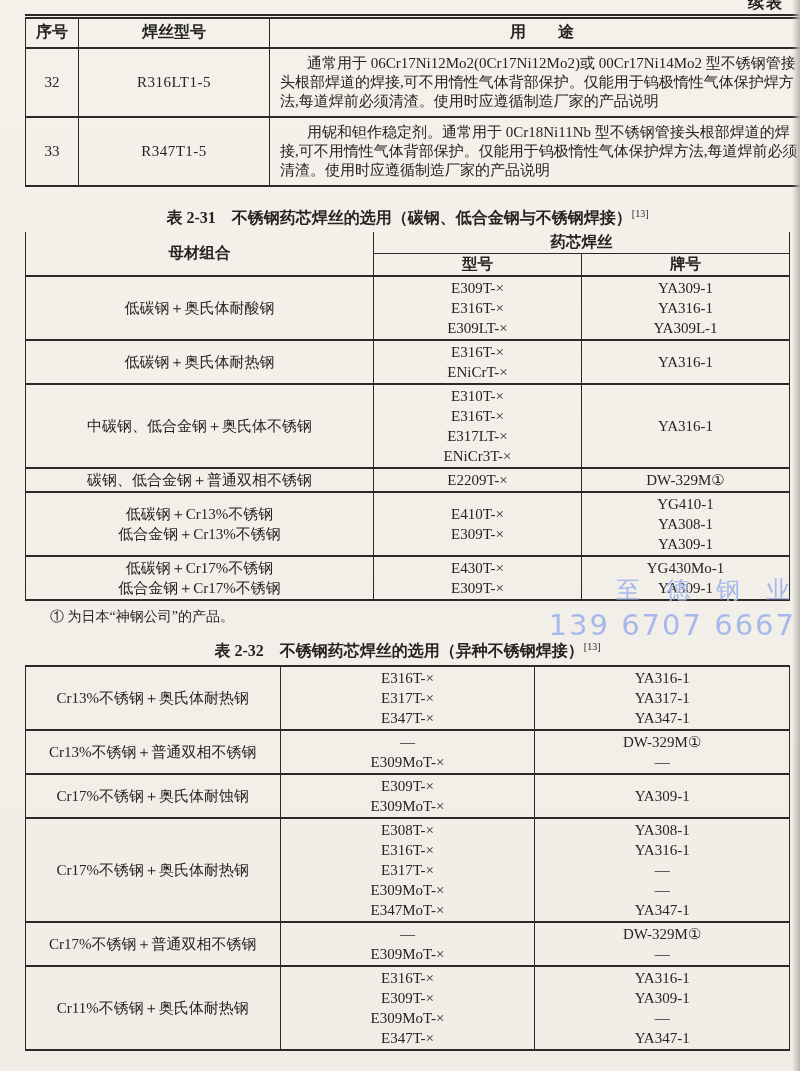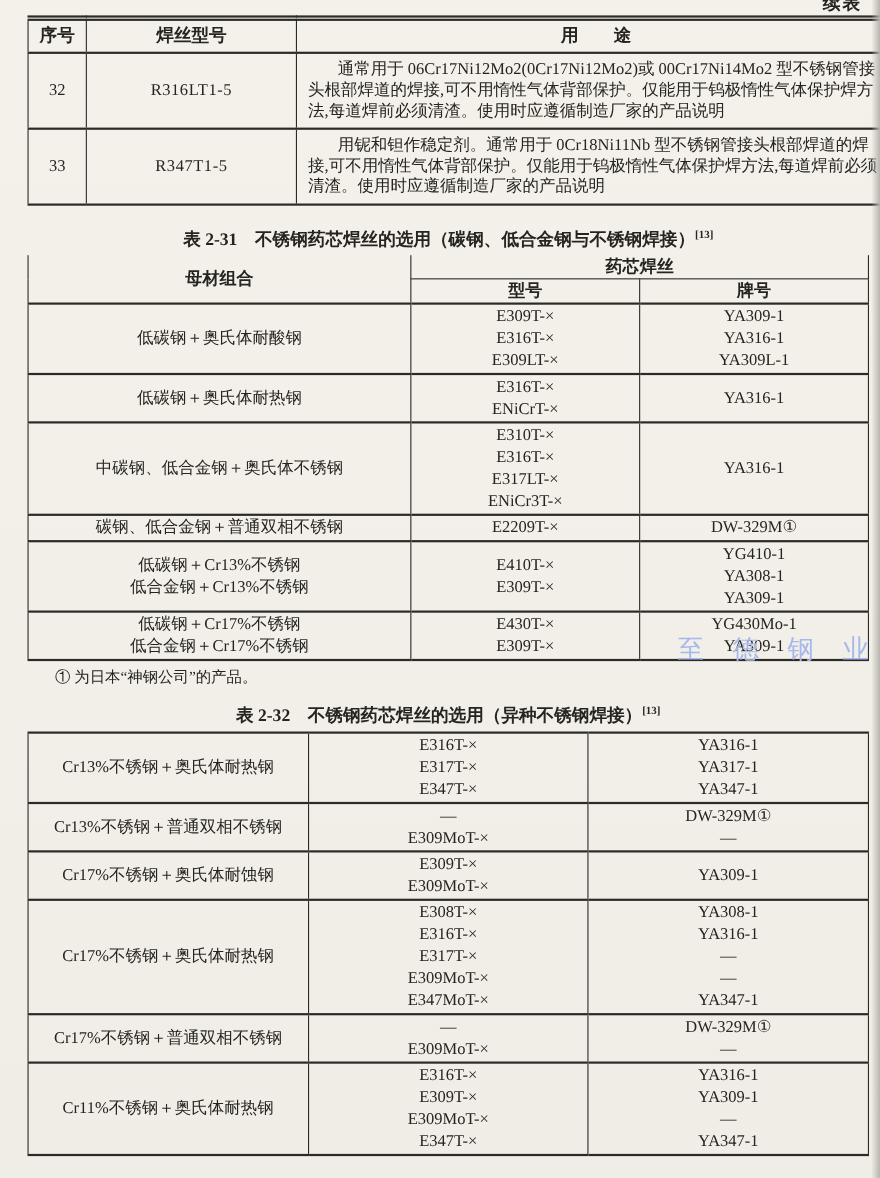--- a/index.html
+++ b/index.html
@@ -41,21 +41,21 @@
     text-align: left; padding: 5px 12px 5px 10px;
     font-size: 14px; line-height: 19px; text-indent: 1.8em;
   }
   .model-cell { font-size: 15px; letter-spacing: .5px; }
 
   
   .caption {
     width: 765px; margin-left: 25px; text-align: center;
     font-size: 16px; font-weight: bold; line-height: 22px;
   }
-  .caption sup { font-weight: bold; font-size: 10px; }
+  .caption sup { font-weight: normal; font-size: 10px; }
   .cap31 { margin-top: 16px; }
   .cap32 { margin-top: 9px; }
 
   
   .sel-table { margin: 3px 10px 0 25px; width: 765px; }
   .sel-table th { font-size: 15.5px; font-weight: bold; }
   .sel-table td {
     font-size: 15px; line-height: 20px; padding: 1px 4px;
     white-space: pre-line;
   }
@@ -171,20 +171,21 @@
       <td>YG430Mo-1
 YA309-1</td>
     </tr>
   </tbody>
     </table>
 
   <div class="footnote fn1">① 为日本“神钢公司”的产品。</div>
 
   <div class="watermark">
     <div class="wm-line1">至德钢业</div>
+    <div class="wm-line2">139 6707 6667</div>
   </div>
 
   <div class="caption cap32">
     <span>表 2-32　不锈钢药芯焊丝的选用（异种不锈钢焊接）</span><sup>[13]</sup>
   </div>
 
   <table class="sel-table t32">
     <tbody>
     <tr>
       <td>Cr13%不锈钢＋奥氏体耐热钢</td>

